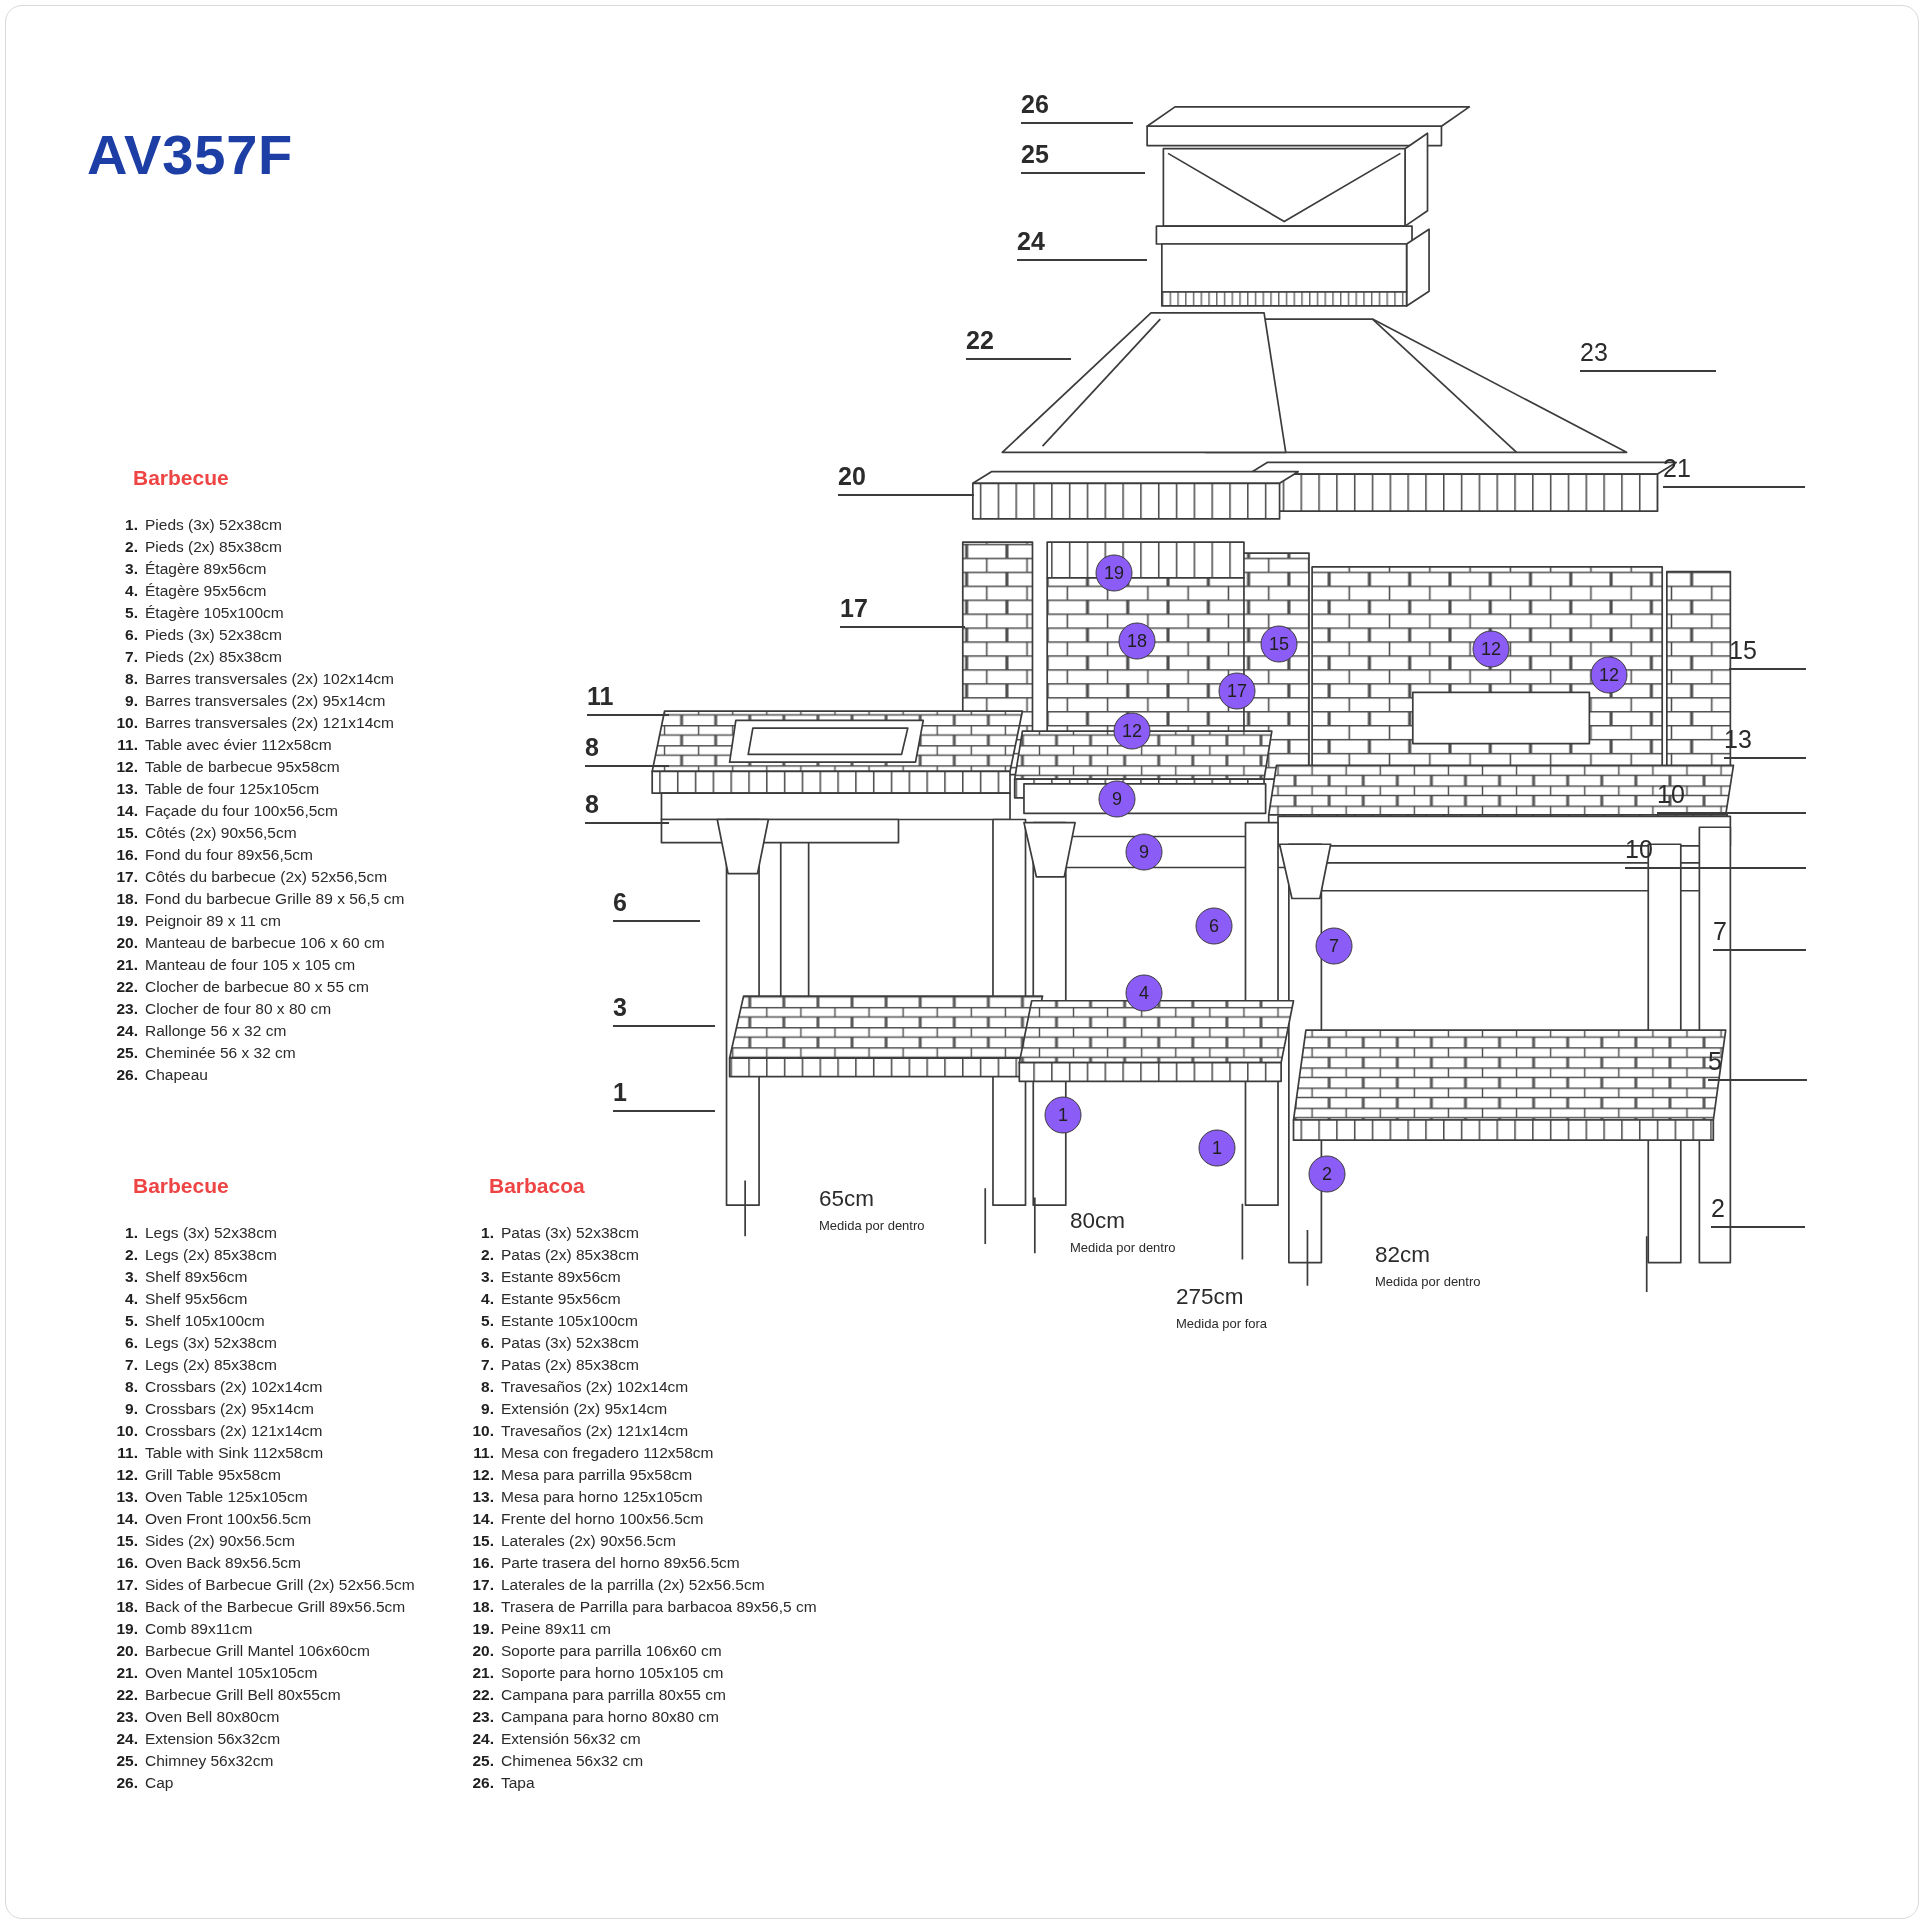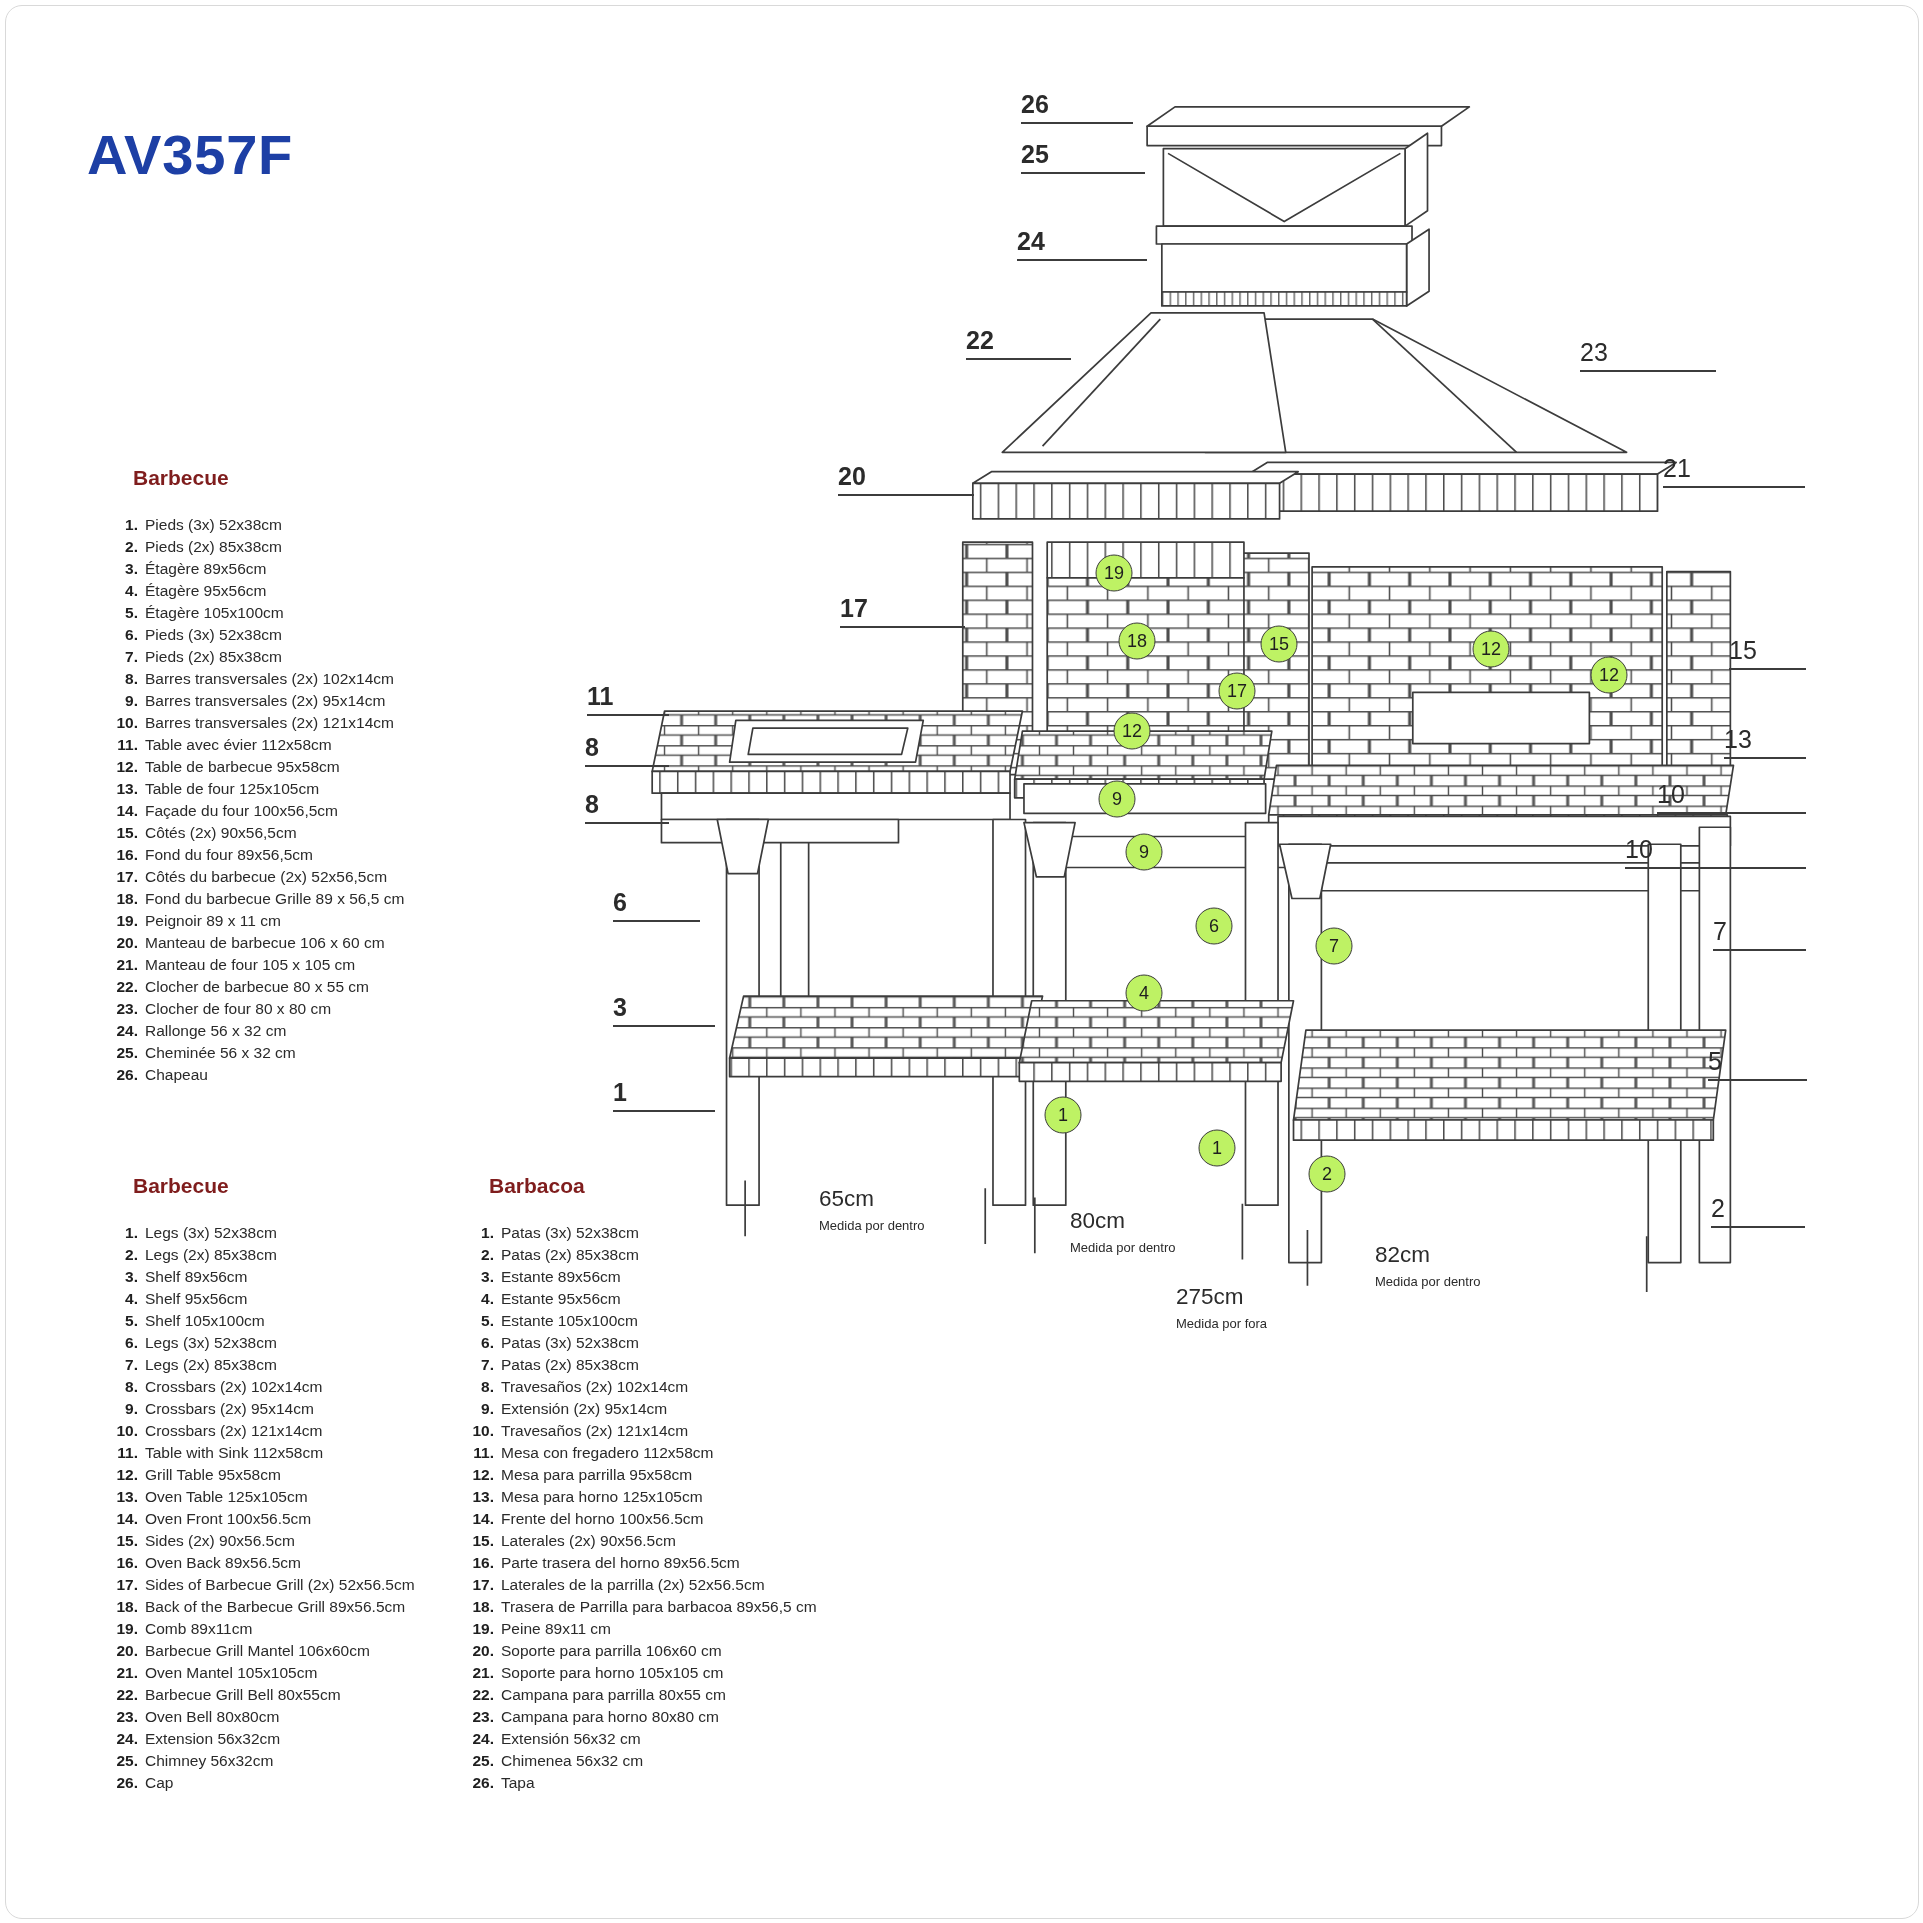--- a/index.html
+++ b/index.html
@@ -22,21 +22,21 @@
     font-size: 56px; font-weight: 800; letter-spacing: 0.8px;
     color: #1d3fa5;
   }
   svg.illustration { position: absolute; left: 0; top: 0; }
 
   
   .list { position: absolute; }
   .list h2 {
     margin: 0 0 25px 34px;
     font-size: 21px; line-height: 23px; font-weight: 700;
-    color: #7f1d1d;
+    color: #ef4444;
   }
   .list ol {
     list-style: none; margin: 8px; padding: 0;
     font-size: 15.5px; line-height: 22px; color: #2a2a2a;
   }
   .list .num {
     display: inline-block; width: 31px; text-align: right;
     font-weight: 700; margin-right: 7px; color: #1f1f1f;
   }
   .list-fr { left: 99px; top: 466px; }
@@ -50,21 +50,21 @@
     padding-bottom: 4.6px;
     font-size: 25px; line-height: 26px; color: #2b2b2b;
   }
   .co-l { text-align: left; font-weight: bold; }
   .co-r { text-align: left; }
 
   
   .pmark {
     position: absolute; width: 35px; height: 35px;
     border: 1.9px solid #3c3c3c; border-radius: 50%;
-    background: #bef264;
+    background: #8b5cf6;
     display: flex; align-items: center; justify-content: center;
     font-size: 18px; color: #1f1f1f;
     transform: translate(-50%, -50%);
     z-index: 5;
   }
 
   
   .dim { position: absolute; color: #2b2b2b; }
   .dim .dim-val { font-size: 22.5px; }
   .dim .dim-note { font-size: 13px; margin-top: 6.2px; }

